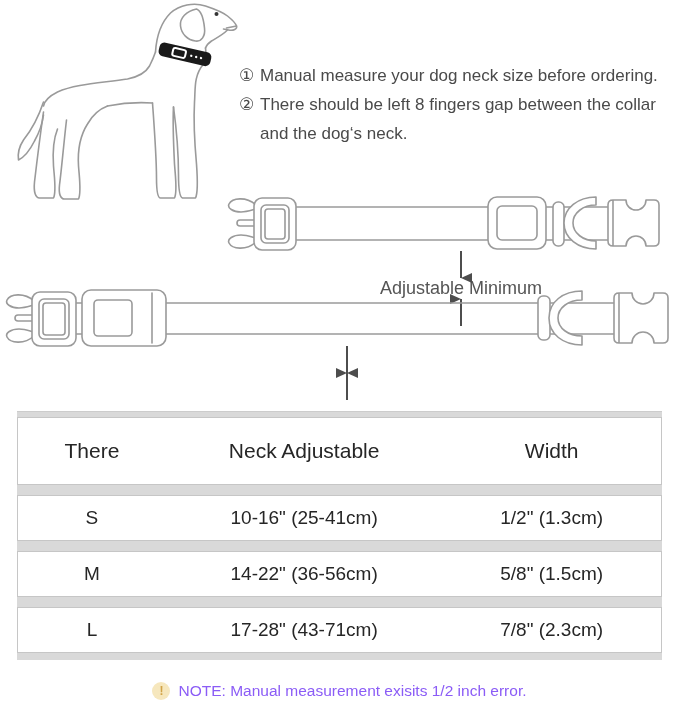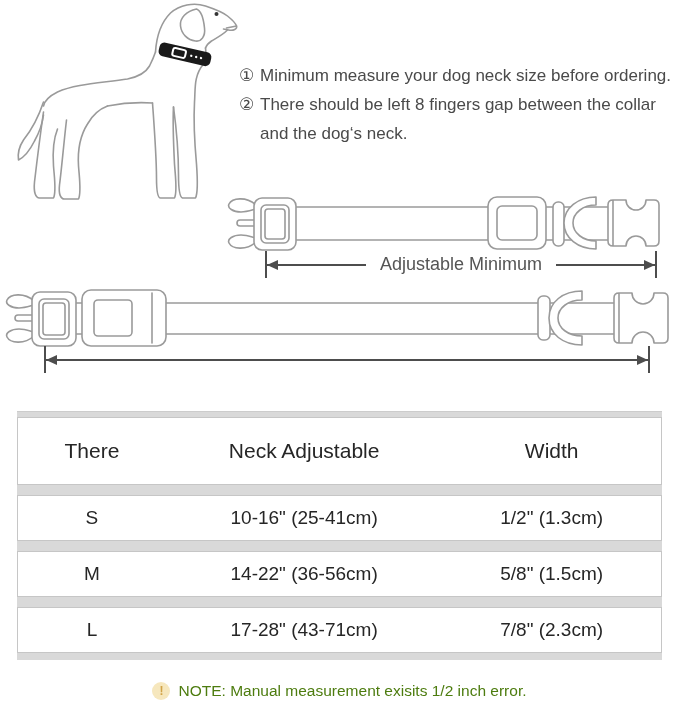--- a/index.html
+++ b/index.html
@@ -17,21 +17,21 @@
   
   .instructions{position:absolute;left:239px;top:61px;width:438px;font-size:17px;line-height:29px;color:#4a4a4a;}
   .instr-item{position:relative;padding-left:21px;}
   .instr-num{position:absolute;left:0;top:0;}
 
   
   .collar-min{position:absolute;left:222px;top:193px;}
   .collar-max{position:absolute;left:2px;top:288px;}
 
   
-  .dim{position:absolute;display:flex;align-items:center;height:27px;}
+  .dim{position:absolute;display:flex;align-items:center;height:27px;flex-direction:column;}
   .dim-min{left:265px;top:251px;width:392px;}
   .dim-max{left:44px;top:346px;width:606px;}
   .tick{width:2px;height:27px;background:#4d4d4d;flex:0 0 auto;}
   .dline{flex:1;height:2px;background:#4d4d4d;position:relative;}
   .dline.left::before{content:"";position:absolute;left:0;top:50%;transform:translateY(-50%);
     border-top:5px solid transparent;border-bottom:5px solid transparent;border-right:11px solid #4d4d4d;}
   .dline.right::after{content:"";position:absolute;right:0;top:50%;transform:translateY(-50%);
     border-top:5px solid transparent;border-bottom:5px solid transparent;border-left:11px solid #4d4d4d;}
   .dim-label{flex:0 0 auto;padding:0 14px;font-size:18px;color:#555;white-space:nowrap;}
 
@@ -41,21 +41,21 @@
   .trow{background:#ffffff;border:1px solid #c6c6c6;display:flex;align-items:center;height:46px;box-sizing:border-box;}
   .trow.thead{height:68px;}
   .tc{text-align:center;color:#262626;font-size:19px;}
   .thead .tc{font-size:21px;}
   .c1{width:23%;}.c2{width:43%;}.c3{width:34%;}
 
   
   .note{position:absolute;left:0;top:682px;width:679px;display:flex;justify-content:center;align-items:center;gap:8px;}
   .note-icon{width:18px;height:18px;border-radius:50%;background:#f6e7bd;color:#d1a348;
     font-size:12px;font-weight:bold;display:flex;align-items:center;justify-content:center;flex:0 0 auto;}
-  .note-text{font-size:15.5px;color:#4d7c0f;}
+  .note-text{font-size:15.5px;color:#8b5cf6;}
 </style>
 </head>
 <body>
 
 <div class="canvas">
 
   <svg class="dog" width="248" height="198" viewBox="0 0 245 198">
     <g class="lineart">
 
       <path d="M146 50 C147 34 152 20 161 11 C170 3 184 0 196 4 C205 7 213 10 218 14 C223 18 226 21 227 24 C228 27 224 29 219 28 L214 27"></path>
@@ -87,21 +87,21 @@
       <rect x="163" y="48" width="13" height="8" rx="2" fill="none" stroke="#ffffff" stroke-width="2"></rect>
       <circle cx="182" cy="52" r="1.2" fill="#fff"></circle>
         <circle cx="187" cy="52" r="1.2" fill="#fff"></circle>
         <circle cx="192" cy="52" r="1.2" fill="#fff"></circle>
     </g>
   </svg>
 
   <div class="instructions">
     <div class="instr-item">
       <span class="instr-num">①</span>
-      <span>Minimum measure your dog neck size before ordering.</span>
+      <span>Manual measure your dog neck size before ordering.</span>
     </div>
     <div class="instr-item">
       <span class="instr-num">②</span>
       <span>There should be left 8 fingers gap between the collar and the dog‘s neck.</span>
     </div>
   </div>
 
   <svg class="collar-min" width="440" height="60" viewBox="0 0 440 60">
     <g class="lineart">
 

